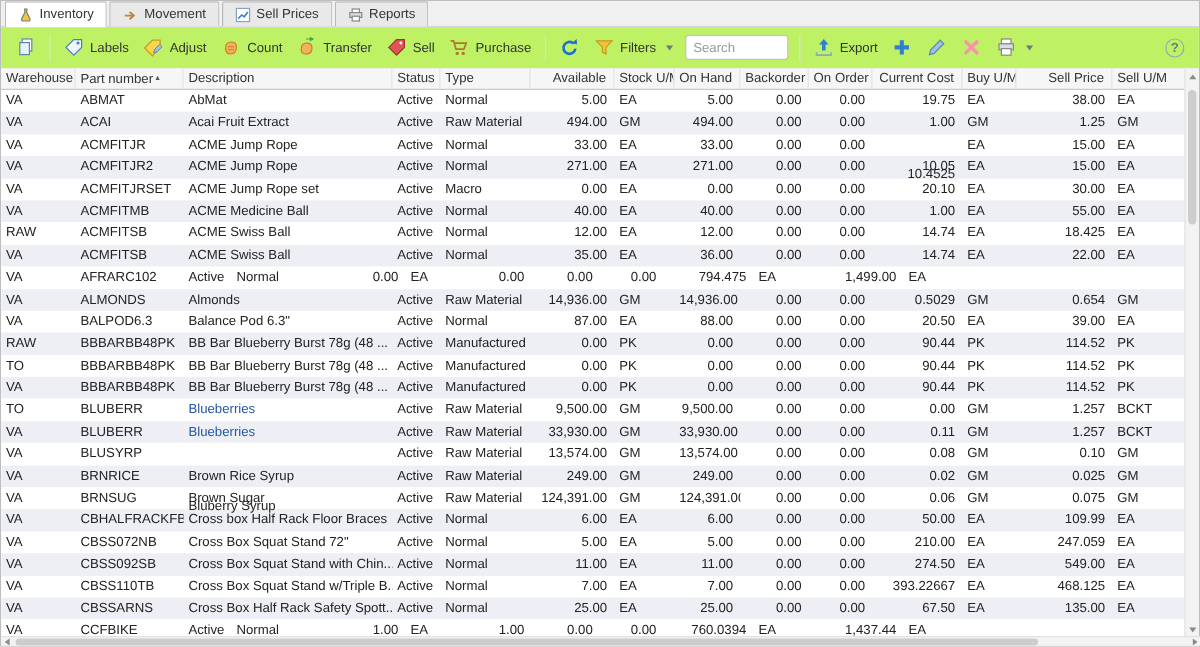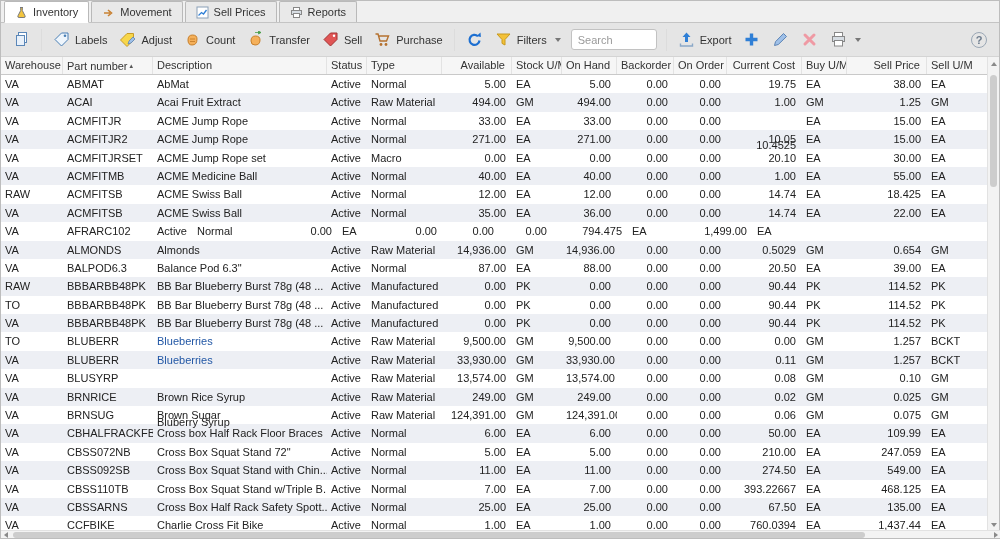--- a/index.html
+++ b/index.html
@@ -7,21 +7,21 @@
   body{font-family:"Liberation Sans",sans-serif;font-size:11px;color:#222;background:#fff;position:relative;}
   .frame{position:absolute;inset:0;border:1px solid #bdbdbd;}
 
   
   .tabbar{position:absolute;left:0;top:0;right:0;height:22px;background:#f0f0f0;border-bottom:1px solid #c4c4c4;display:flex;align-items:flex-end;padding-left:3px;}
   .tab{height:21px;display:flex;align-items:center;gap:5px;padding:0 10px;border:1px solid #b9b9b9;border-bottom:none;background:#e9e9e9;margin-right:2px;border-radius:2px 2px 0 0;color:#333;white-space:nowrap;}
   .tab.active{background:#fff;height:22px;margin-bottom:-1px;border-bottom:1px solid #fff;}
   .tabicon{display:inline-flex;width:13px;height:13px;}
 
   
-  .toolbar{position:absolute;left:0;top:22px;right:0;height:34px;background:#e5e5e5;border-bottom:1px solid #d4d4d4;display:flex;align-items:center;padding:0 6px;}
+  .toolbar{position:absolute;left:0;top:22px;right:0;height:34px;background:#bef264;border-bottom:1px solid #d4d4d4;display:flex;align-items:center;padding:0 6px;}
   .tbtn{display:flex;align-items:center;gap:5px;padding:4px 6px;border-radius:3px;color:#333;white-space:nowrap;cursor:default;}
   .tbtn svg{display:block;}
   .tsep{width:1px;height:22px;background:#dcdcdc;margin:0 5px;flex:0 0 1px;}
   .caret{width:0;height:0;border-left:3px solid transparent;border-right:3px solid transparent;border-top:4px solid #777;margin-left:3px;}
   .search{width:86px;height:21px;border:1px solid #c2c2c2;border-radius:3px;padding:0 6px;font-size:11px;color:#333;font-family:"Liberation Sans",sans-serif;background:#fff;margin:0 4px;}
   .search::placeholder{color:#9a9a9a;}
   .spacer{flex:1;}
   .help{width:16px;height:16px;border:1px solid #9aa7b5;border-radius:50%;color:#6b7a8c;display:flex;align-items:center;justify-content:center;font-size:11px;font-weight:bold;margin-right:6px;}
 
   
@@ -632,21 +632,20 @@
         <div class="tcell r" style="width: 57px;">0.00</div>
         <div class="tcell r" style="width: 53px;">0.00</div>
         <div class="tcell r" style="width: 75px;">67.50</div>
         <div class="tcell" style="width: 45px;">EA</div>
         <div class="tcell r" style="width: 80px;">135.00</div>
         <div class="tcell" style="width: 62px;">EA</div>
       </div>
       <div class="trow">
         <div class="tcell" style="width: 62px;">VA</div>
         <div class="tcell" style="width: 90px;">CCFBIKE</div>
-        <div class="tcell" style="width: 174px;">Charlie Cross Fit Bike</div>
         <div class="tcell" style="width: 40px;">Active</div>
         <div class="tcell" style="width: 75px;">Normal</div>
         <div class="tcell r" style="width: 70px;">1.00</div>
         <div class="tcell" style="width: 50px;">EA</div>
         <div class="tcell r" style="width: 55px;">1.00</div>
         <div class="tcell r" style="width: 57px;">0.00</div>
         <div class="tcell r" style="width: 53px;">0.00</div>
         <div class="tcell r" style="width: 75px;">760.0394</div>
         <div class="tcell" style="width: 45px;">EA</div>
         <div class="tcell r" style="width: 80px;">1,437.44</div>

